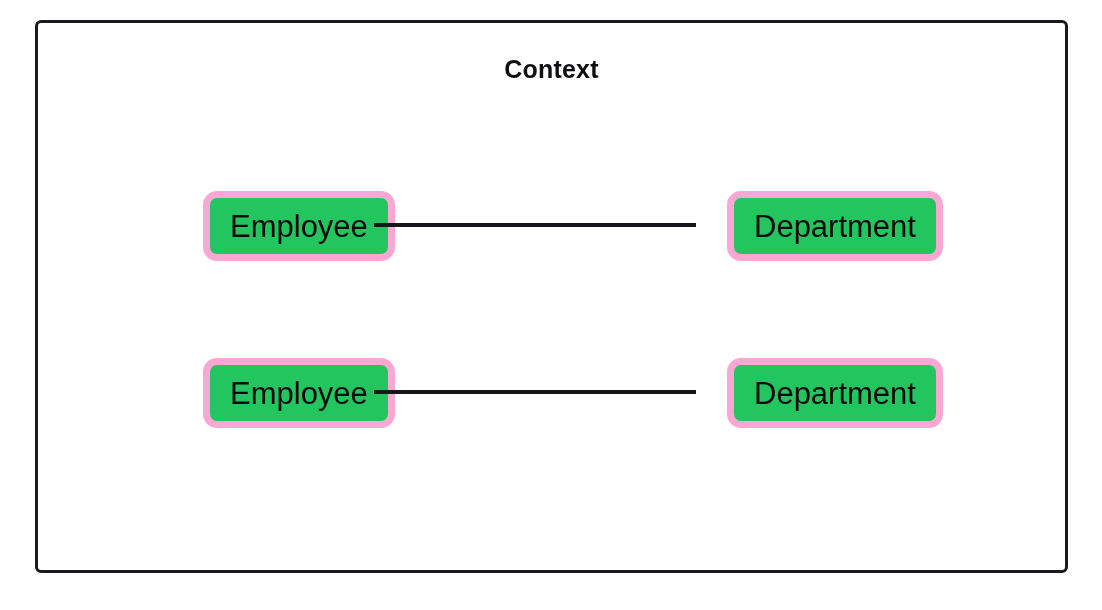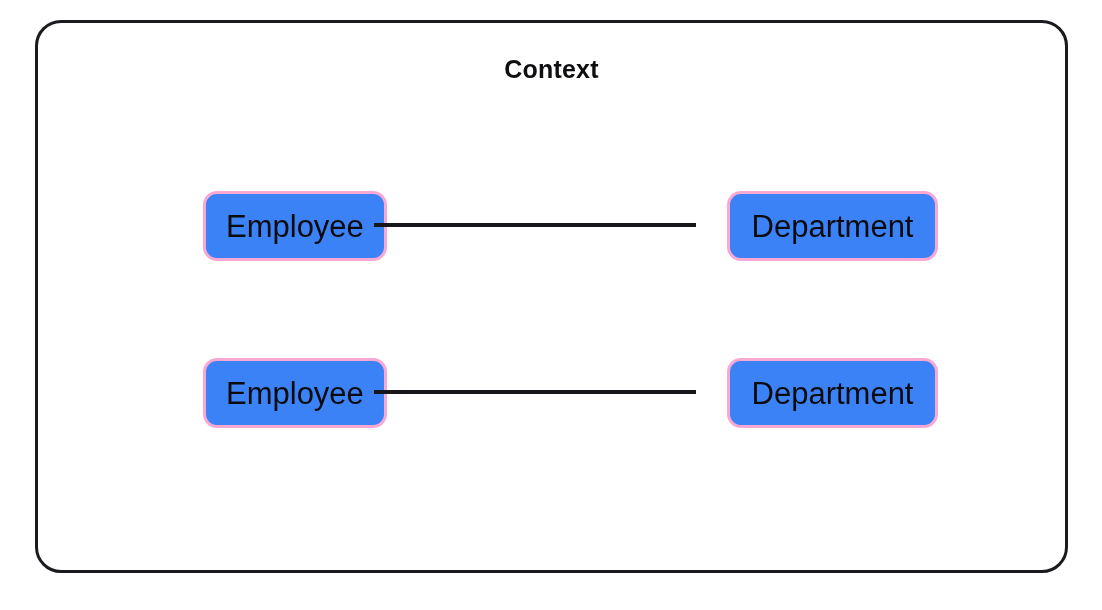--- a/index.html
+++ b/index.html
@@ -23,21 +23,21 @@
 
   
   .context-group {
     position: absolute;
     left: 35px;
     top: 20px;
     width: 1033px;
     height: 553px;
     box-sizing: border-box;
     border: 3px solid #1b1b1f;
-    border-radius: 26px;
+    border-radius: 6px;
     background: #ffffff;
   }
 
   .context-title {
     position: absolute;
     left: 0;
     top: 34px;
     width: 100%;
     text-align: center;
     font-size: 25px;
@@ -55,23 +55,23 @@
     height: 70px;
   }
   .relation-row.row-0 { top: 168px; }
   .relation-row.row-1 { top: 335px; }
 
   .entity-node {
     position: absolute;
     top: 0;
     height: 70px;
     box-sizing: border-box;
-    border: 3px solid #f9a8d4;
+    border: 7px solid #f9a8d4;
     border-radius: 14px;
-    background: #3b82f6;
+    background: #22c55e;
     display: flex;
     align-items: center;
     justify-content: center;
     padding: 0 20px;
     white-space: nowrap;
   }
 
   .entity-node.left  { left: 165px;  min-width: 172px; }
   .entity-node.right { left: 689px;  min-width: 211px; }
 

